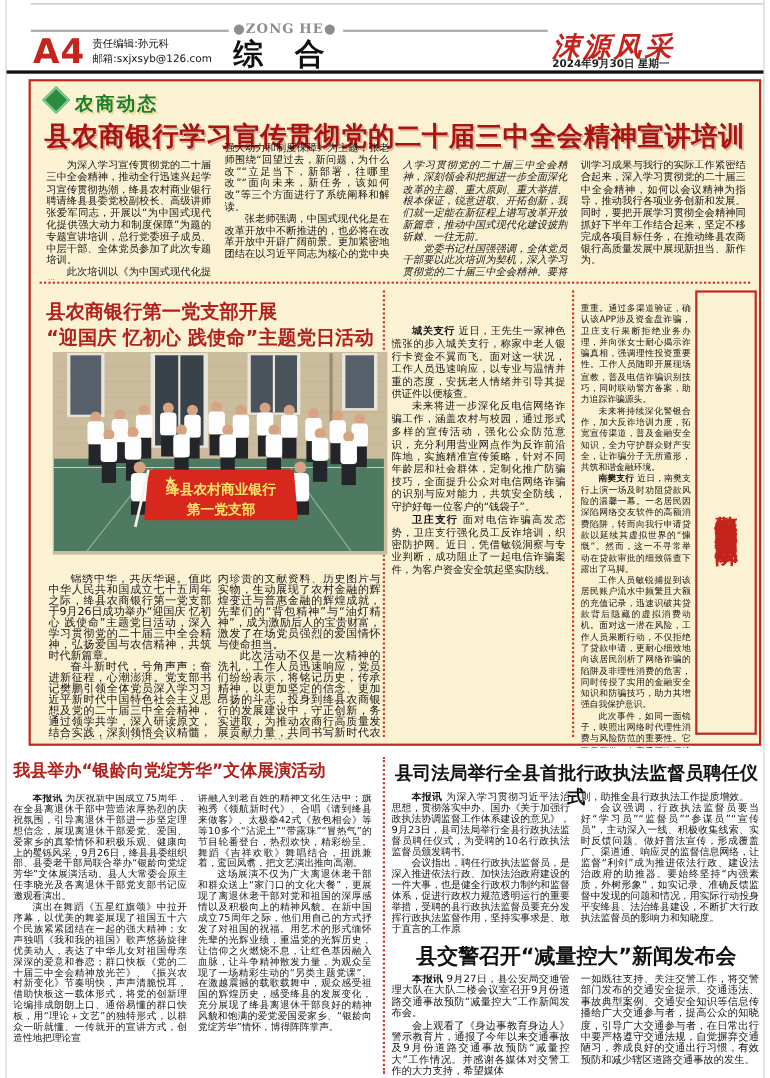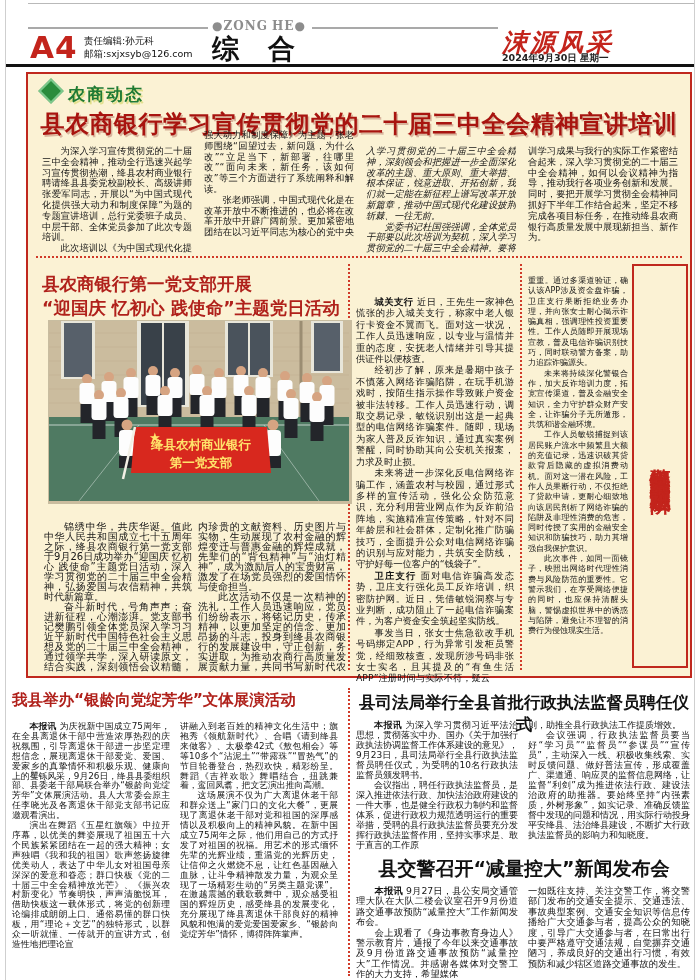--- a/index.html
+++ b/index.html
@@ -198,29 +198,28 @@
       <p class="t">奋斗新时代，号角声声；奋进新征程，心潮澎湃。党支部书记樊鹏引领全体党员深入学习习近平新时代中国特色社会主义思想及党的二十届三中全会精神，通过领学共学，深入研读原文，结合实践，深刻领悟会议精髓，吹响了新时代奋斗的号角。</p>
       <p class="t">随后，一行人步入总行五楼行史馆，穿越时空隧道，重温农信先辈的奋斗足迹。馆</p>
     </div>
     <div class="col sz-party" style="left:170px;top:448px;width:148px;height:150px;">
       <p class="t ni">内珍贵的文献资料、历史图片与实物，生动展现了农村金融的辉煌变迁与普惠金融的辉煌成就，先辈们的“背包精神”与“油灯精神”，成为激励后人的宝贵财富，激发了在场党员强烈的爱国情怀与使命担当。</p>
       <p class="t">此次活动不仅是一次精神的洗礼，工作人员迅速响应，党员们纷纷表示，将铭记历史，传承精神，以更加坚定的信念、更加昂扬的斗志，投身到绛县农商银行的发展建设中，守正创新，务实进取，为推动农商行高质量发展贡献力量，共同书写新时代农信事业的新篇章。</p>
     </div>
 
     <div class="col sz-mid" style="left:328px;top:190px;width:158px;height:404px;margin-top:32px;">
       <p class="t"><b class="lead-b">城关支行</b><span> 近日，王先生一家神色慌张的步入城关支行，称家中老人银行卡资金不翼而飞。面对这一状况，工作人员迅速响应，以专业与温情并重的态度，安抚老人情绪并引导其提供证件以便核查。</span></p>
-      <p class="t">经初步了解，原来是暑期中孩子不慎落入网络诈骗陷阱，在玩手机游戏时，按陌生指示操作导致账户资金被非法转移。工作人员迅速行动，调取交易记录，敏锐识别出这是一起典型的电信网络诈骗案件。随即，现场为家人普及反诈知识，通过真实案例警醒，同时协助其向公安机关报案，力求及时止损。</p>
       <p class="t">未来将进一步深化反电信网络诈骗工作，涵盖农村与校园，通过形式多样的宣传活动，强化公众防范意识，充分利用营业网点作为反诈前沿阵地，实施精准宣传策略，针对不同年龄层和社会群体，定制化推广防骗技巧，全面提升公众对电信网络诈骗的识别与应对能力，共筑安全防线，守护好每一位客户的“钱袋子”。</p>
       <p class="t"><b class="lead-b">卫庄支行</b><span> 面对电信诈骗高发态势，卫庄支行强化员工反诈培训，织密防护网。近日，凭借敏锐洞察与专业判断，成功阻止了一起电信诈骗案件，为客户资金安全筑起坚实防线。</span></p>
-      <p class="t">事发当日，张女士焦急欲改手机号码绑定APP，行为异常引发柜员警觉，经细致核查，发现所涉号码非张女士实名，且其提及的“有鱼生活APP”注册时间与实际不符，疑云</p>
     </div>
 
     <div class="col sz-right" style="left:500px;top:202px;width:100px;height:404px;">
       <p class="t ni">重重。通过多渠道验证，确认该APP涉及资金盘诈骗，卫庄支行果断拒绝业务办理，并向张女士耐心揭示诈骗真相，强调理性投资重要性。工作人员随即开展现场宣教，普及电信诈骗识别技巧，同时联动警方备案，助力追踪诈骗源头。</p>
       <p class="t">未来将持续深化警银合作，加大反诈培训力度，拓宽宣传渠道，普及金融安全知识，全力守护群众财产安全，让诈骗分子无所遁形，共筑和谐金融环境。</p>
+      <p class="t"><b class="lead-b">南樊支行</b><span> 近日，南樊支行上演一场及时劝阻贷款风险的温馨一幕。一名居民因深陷网络交友软件的高额消费陷阱，转而向我行申请贷款以延续其虚拟世界的“慷慨”。然而，这一不寻常举动在贷款审批的细致筛查下露出了马脚。</span></p>
       <p class="t">工作人员敏锐捕捉到该居民账户流水中频繁且大额的充值记录，迅速识破其贷款背后隐藏的虚拟消费动机。面对这一潜在风险，工作人员果断行动，不仅拒绝了贷款申请，更耐心细致地向该居民剖析了网络诈骗的陷阱及非理性消费的危害，同时传授了实用的金融安全知识和防骗技巧，助力其增强自我保护意识。</p>
       <p class="t">此次事件，如同一面镜子，映照出网络时代理性消费与风险防范的重要性。它警示我们，在享受网络便捷的同时，也应保持清醒头脑，警惕虚拟世界中的诱惑与陷阱，避免让不理智的消费行为侵蚀现实生活。</p>
     </div>
 
     <div class="abs vbox">
       <div class="vhead">警惕网络诈骗县农商银行助您识破陷阱</div>
     </div>
   </div>
 
   <div class="botdotvr"></div>

